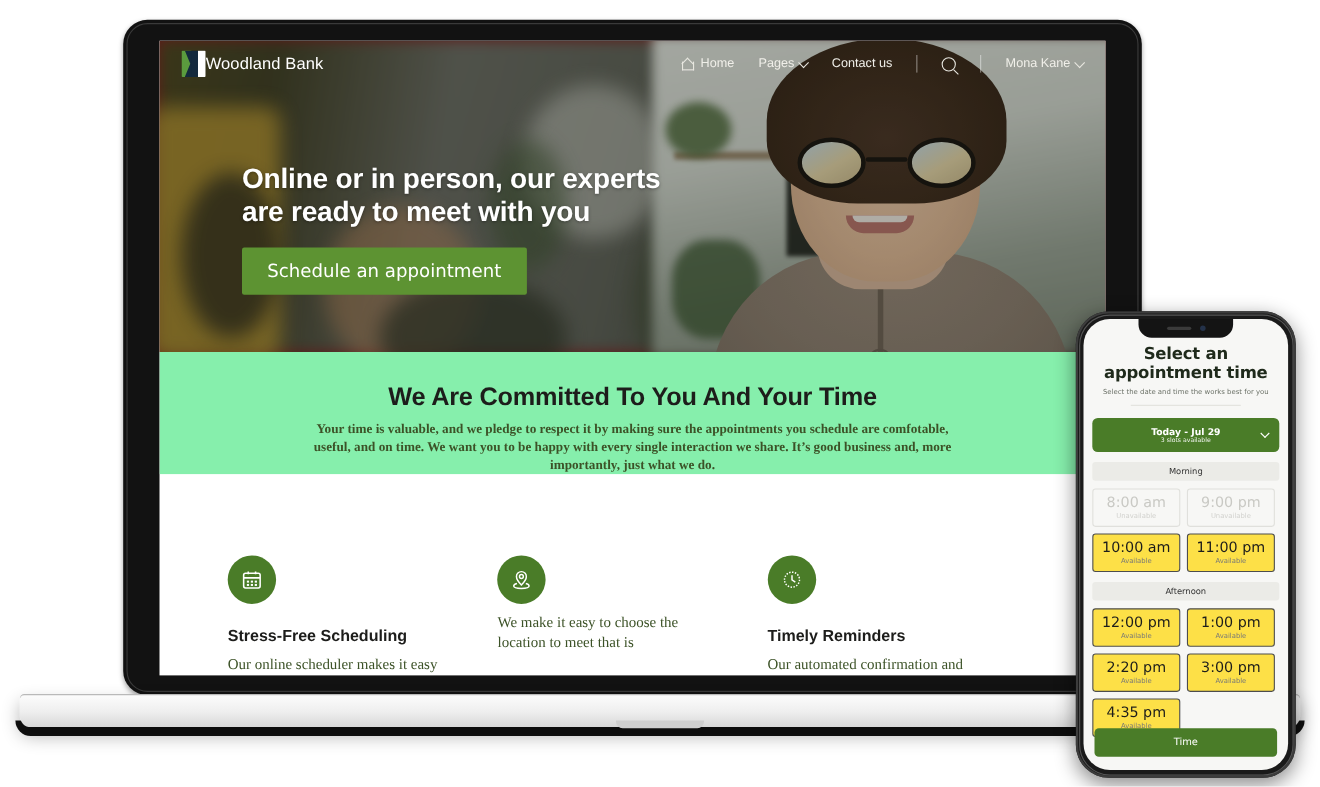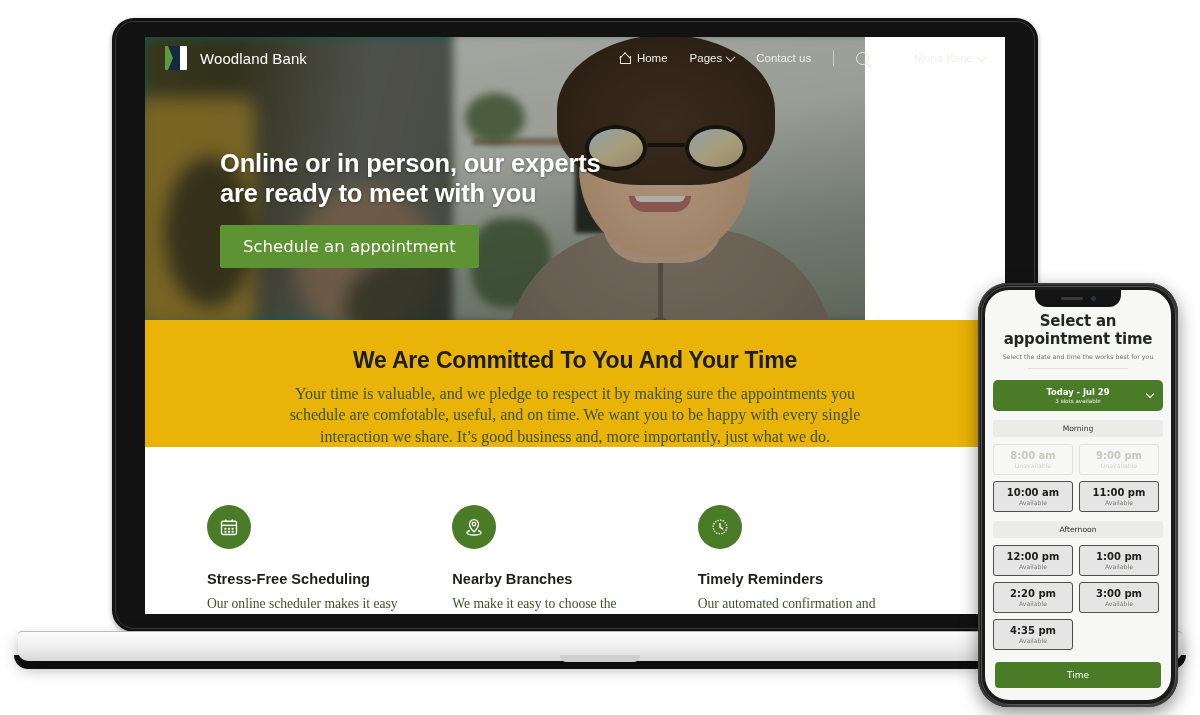--- a/index.html
+++ b/index.html
@@ -42,21 +42,21 @@
   .laptop-notch{
     position:absolute; left:560px; top:655px; width:80px; height:7px;
     background:#cfcfcf; border-radius:0 0 6px 6px;
   }
 
   
   .site-header{
     position:absolute; left:0; top:0; width:860px; height:42px;
     display:flex; align-items:center; z-index:6;
   }
-  .brand{ display:flex; align-items:center; gap:13px; margin-left:20px; }
+  .brand{ display:flex; align-items:center; gap:0; margin-left:20px; }
   .logo-mark{ position:relative; width:22px; height:24px; overflow:hidden; border-radius:1px;}
   .logo-g{ position:absolute; left:0; top:0; width:9px; height:24px; background:#5b9b3e; }
   .logo-curve{ position:absolute; left:3px; top:0; width:8px; height:24px;
     background:#13293d; border-radius: 0 0 0 0;
     clip-path: polygon(100% 0,100% 100%, 0 100%, 62% 50%, 0 0); }
   .logo-n{ position:absolute; left:9px; top:0; width:6px; height:24px; background:#13293d; }
   .logo-w{ position:absolute; left:15px; top:0; width:7px; height:24px; background:#ffffff; }
   .brand-name{ color:#fff; font-size:15px; letter-spacing:.1px; }
 
   .nav{ margin-left:auto; display:flex; align-items:center; gap:22px; margin-right:20px; }
@@ -67,21 +67,21 @@
   .search-ic{ width:13px; height:13px; border:1.4px solid #e8e7e0; border-radius:50%; position:relative; }
   .search-ic:after{ content:""; position:absolute; right:-4px; bottom:-3px; width:6px; height:1.4px;
     background:#e8e7e0; transform:rotate(45deg); }
   .home-ic{ width:12px; height:11px; position:relative; }
   .home-ic:before{ content:""; position:absolute; left:0; top:3px; width:9px; height:7px;
     border:1.3px solid #e8e7e0; border-top:none; }
   .home-ic:after{ content:""; position:absolute; left:1px; top:1px; width:7px; height:7px;
     border-left:1.3px solid #e8e7e0; border-top:1.3px solid #e8e7e0; transform:rotate(45deg); }
 
   
-  .hero{ position:absolute; left:0; top:0; width:720px; height:283px; overflow:hidden; background:#0f766e; }
+  .hero{ position:absolute; left:0; top:0; width:860px; height:283px; overflow:hidden; background:#7f1d1d; }
   .hero-photo{ position:absolute; inset:0; }
   .bg-room{ position:absolute; inset:0;
     background:
       linear-gradient(180deg, rgba(22,24,16,.55), rgba(18,20,14,.55)),
       linear-gradient(100deg,#8b7a2e 0%, #6f6a3a 12%, #cfd0c8 30%, #b9bdb2 48%, #8c9284 62%, #5a6050 78%, #3d4436 100%);
     filter: blur(6px);
   }
   .blob{ position:absolute; border-radius:50%; filter:blur(9px); }
   .b1{ left:-10px; top:60px; width:120px; height:230px; background:#b5932f; opacity:.85; border-radius:14px;}
   .b2{ left:20px; top:120px; width:90px; height:150px; background:#2c2a1c; opacity:.8;}
@@ -127,24 +127,24 @@
   .hero-tint{ position:absolute; inset:0; background:rgba(20,24,16,.30); }
 
   .hero-copy{ position:absolute; left:75px; top:112px; width:440px; z-index:3; }
   .hero-h1{ color:#fff; font-size:25.5px; font-weight:bold; line-height:1.16; letter-spacing:-.2px;
     text-shadow:0 1px 3px rgba(0,0,0,.35); }
   .cta{ margin-top:17px; display:inline-block; background:#5d9332; color:#fff;
     font-size:16.5px; padding:12px 23px; border:none; border-radius:2px; cursor:pointer;
     font-family:"DejaVu Sans", sans-serif; }
 
   
-  .commit{ position:absolute; left:0; top:283px; width:860px; background:#eab308; padding-top:27px; }
+  .commit{ position:absolute; left:0; top:283px; width:860px; background:#86efac; padding-top:27px; }
   .commit h2{ text-align:center; font-size:23px; font-weight:bold; color:#1d1d1b; letter-spacing:-.2px; }
-  .commit p{ margin:9px auto 0; width:605px; text-align:center; font-size:16px; line-height:1.33;
-    color:#3c5227; font-family:"Liberation Serif", serif; }
+  .commit p{ margin:9px auto 0; width:605px; text-align:center; font-size:12px; line-height:1.33;
+    color:#3c5227; font-family:"Liberation Serif", serif;font-weight:bold; }
 
   
   .features{ position:absolute; left:0; top:468px; width:860px; display:flex; padding:0 62px; gap:0; }
   .feature{ width:272px; }
   .f-icon{ width:44px; height:44px; border-radius:50%; background:#4a7c28;
     display:flex; align-items:center; justify-content:center; }
   .feature h3{ margin-top:22px; font-size:14.6px; font-weight:bold; color:#1d1d1b; }
   .feature p{ margin-top:8px; font-size:13.6px; line-height:1.32; color:#3c5227;
     font-family:"Liberation Serif", serif; width:200px; }
 
@@ -170,23 +170,23 @@
   .date-sel{ margin:11px 8px 0; background:#4a7c28; border-radius:5px; color:#fff;
     padding:7px 10px; position:relative; text-align:center; cursor:pointer; }
   .date-main{ font-size:8.4px; font-weight:bold; font-family:"DejaVu Sans", sans-serif; }
   .date-sub{ font-size:5.6px; margin-top:1px; opacity:.92; font-family:"DejaVu Sans", sans-serif; }
   .date-chev{ position:absolute; right:10px; top:11px; width:6px; height:6px;
     border-right:1.4px solid #fff; border-bottom:1.4px solid #fff; transform:rotate(45deg); }
 
   .sec-label{ margin:9px 8px 0; background:#ebebe7; border-radius:3px; text-align:center;
     padding:4px 0; font-size:7.6px; color:#333; font-family:"DejaVu Sans", sans-serif; }
   .slots{ margin:7px 8px 0; display:flex; flex-wrap:wrap; gap:6px; }
-  .slot{ width:80px; border:1.4px solid #4d4d4d; border-radius:3px; background:#e5e5e5;
+  .slot{ width:80px; border:1.4px solid #4d4d4d; border-radius:3px; background:#fde047;
     text-align:center; padding:5px 0 5px; cursor:pointer; }
-  .slot .t{ font-size:10px; font-weight:bold; color:#1d1d1b; font-family:"DejaVu Sans", sans-serif; }
+  .slot .t{ font-size:13px; font-weight:normal; color:#1d1d1b; font-family:"DejaVu Sans", sans-serif; }
   .slot .s{ font-size:6.2px; color:#7a7a76; margin-top:1px; font-family:"DejaVu Sans", sans-serif; }
   .slot.off{ border-color:#e0e0dc; background:#f7f7f5; cursor:default; }
   .slot.off .t{ color:#c9c9c4; } .slot.off .s{ color:#d2d2ce; }
   .next-btn{ position:absolute; left:10px; bottom:12px; width:166px; background:#4a7c28;
     color:#fff; border:none; border-radius:4px; padding:8px 0; font-size:9px; cursor:pointer;
     font-family:"DejaVu Sans", sans-serif; }
 </style>
 </head>
 <body>
 
@@ -296,21 +296,20 @@
         </div>
 
         <div class="feature">
           <div class="f-icon">
             <svg width="20" height="20" viewBox="0 0 24 24" fill="none" stroke="#fff" stroke-width="1.6">
               <path d="M12 3.2a5.4 5.4 0 0 0-5.4 5.4c0 3.9 5.4 9.2 5.4 9.2s5.4-5.3 5.4-9.2A5.4 5.4 0 0 0 12 3.2z"></path>
               <circle cx="12" cy="8.5" r="2.1"></circle>
               <path d="M7.2 16.2C5 16.8 3.6 17.8 3.6 19c0 1.7 3.8 2.6 8.4 2.6s8.4-.9 8.4-2.6c0-1.2-1.4-2.2-3.6-2.8"></path>
             </svg>
           </div>
-          <h3>Nearby Branches</h3>
           <p>We make it easy to choose the location to meet that is</p>
         </div>
 
         <div class="feature">
           <div class="f-icon">
             <svg width="20" height="20" viewBox="0 0 24 24" fill="none" stroke="#fff" stroke-width="1.6">
               <circle cx="12" cy="12" r="8.2" stroke-dasharray="1.6 1.6"></circle>
               <polyline points="12,7.2 12,12.2 15.6,14.6"></polyline>
             </svg>
           </div>

